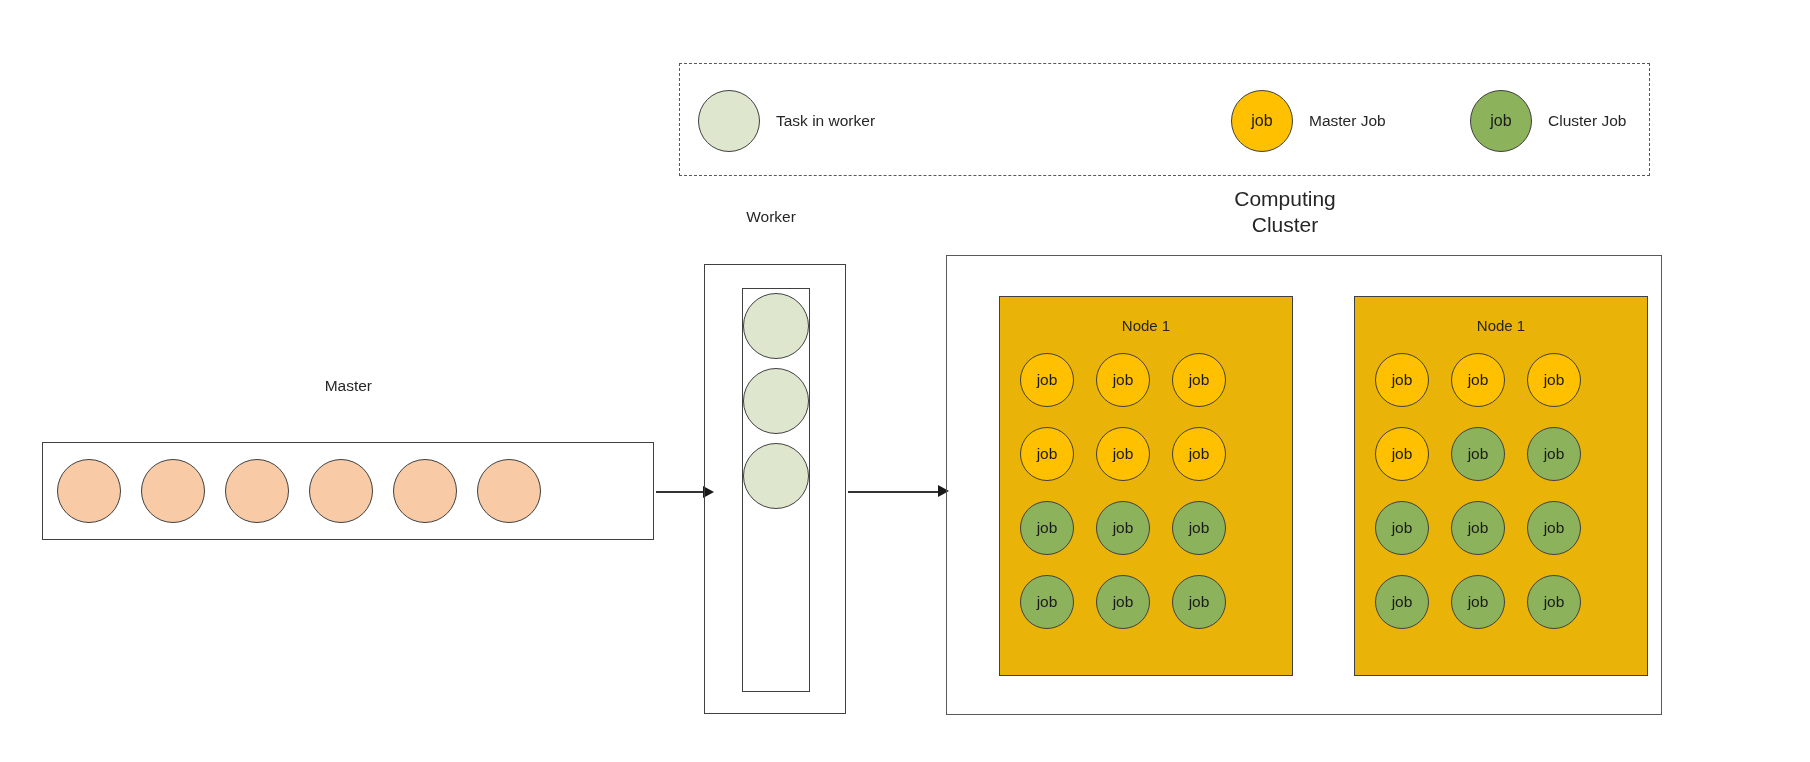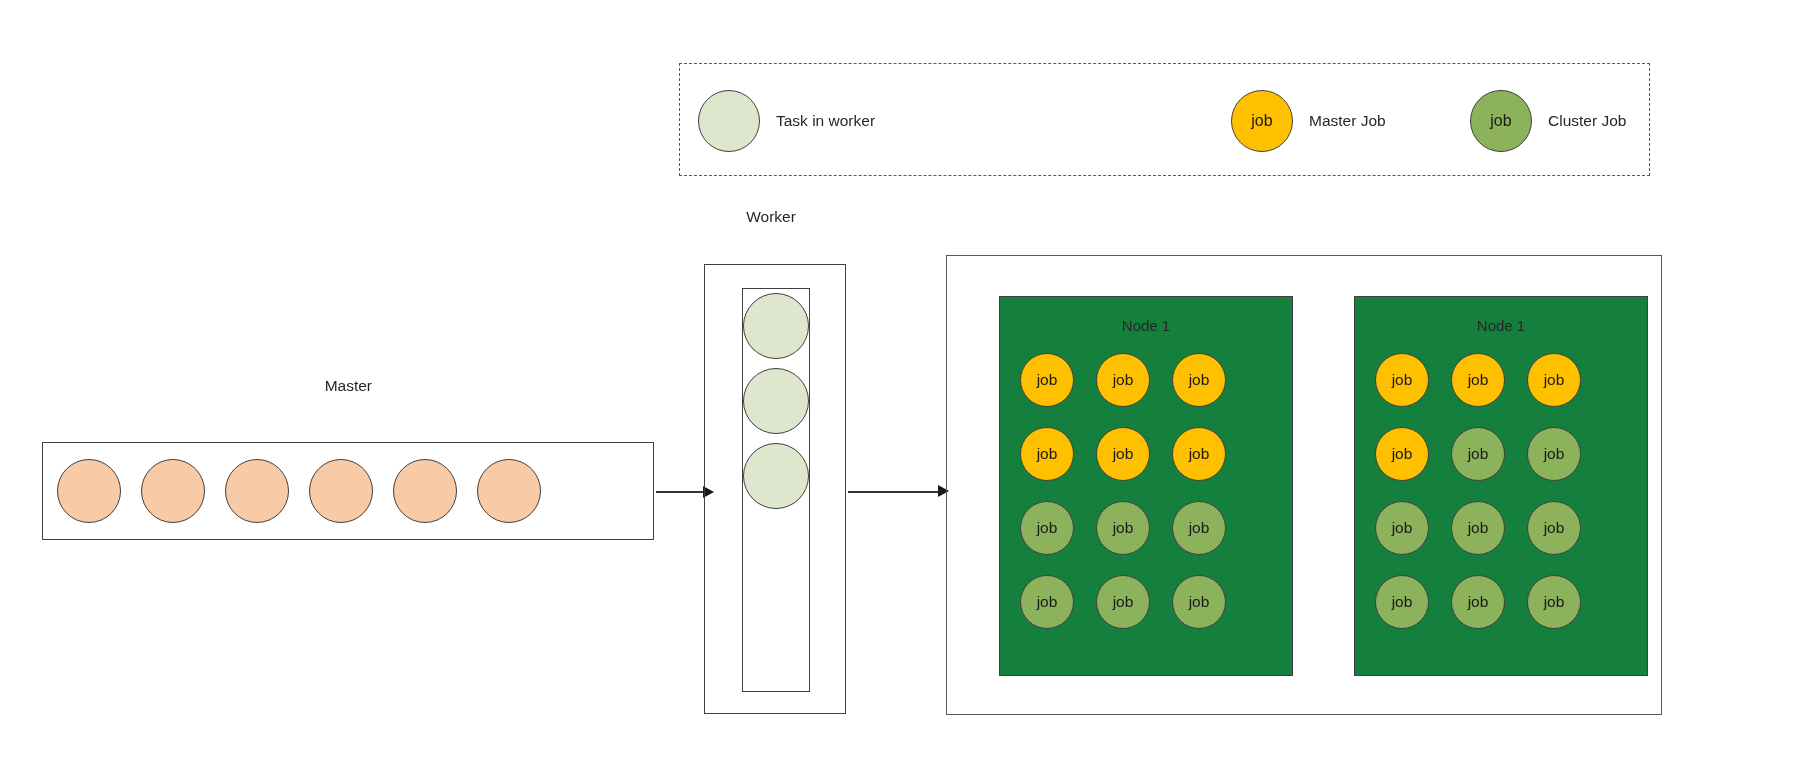--- a/index.html
+++ b/index.html
@@ -157,21 +157,21 @@
     width: 716px;
     height: 460px;
     border: 1.8px solid #595959;
     box-sizing: border-box;
   }
   .node-box {
     position: absolute;
     top: 40px;
     width: 294px;
     height: 380px;
-    background: #15803d;
+    background: #eab308;
     border: 1.4px solid #404040;
     box-sizing: border-box;
   }
   .node-0 { left: 52px; }
   .node-1 { left: 407px; }
   .node-label {
     position: absolute;
     top: 20px;
     left: 0;
     width: 100%;
@@ -239,20 +239,24 @@
     <div class="worker-inner" id="worker-inner">
         <div class="circle c-wtask"></div>
         <div class="circle c-wtask"></div>
         <div class="circle c-wtask"></div>
       </div>
   </div>
 
   <div class="arrow-line arrow2-line"></div>
   <div class="arrow-head arrow2-head"></div>
 
+  <div class="cluster-title">
+    <div>Computing</div>
+    <div>Cluster</div>
+  </div>
 
   <div class="cluster-box">
     <div class="node-box node-0">
       <div class="node-label">Node 1</div>
       <div class="job-grid" id="node-grid-0">
           <div class="circle c-job job-pending">job</div>
           <div class="circle c-job job-pending">job</div>
           <div class="circle c-job job-pending">job</div>
           <div class="circle c-job job-pending">job</div>
           <div class="circle c-job job-pending">job</div>

